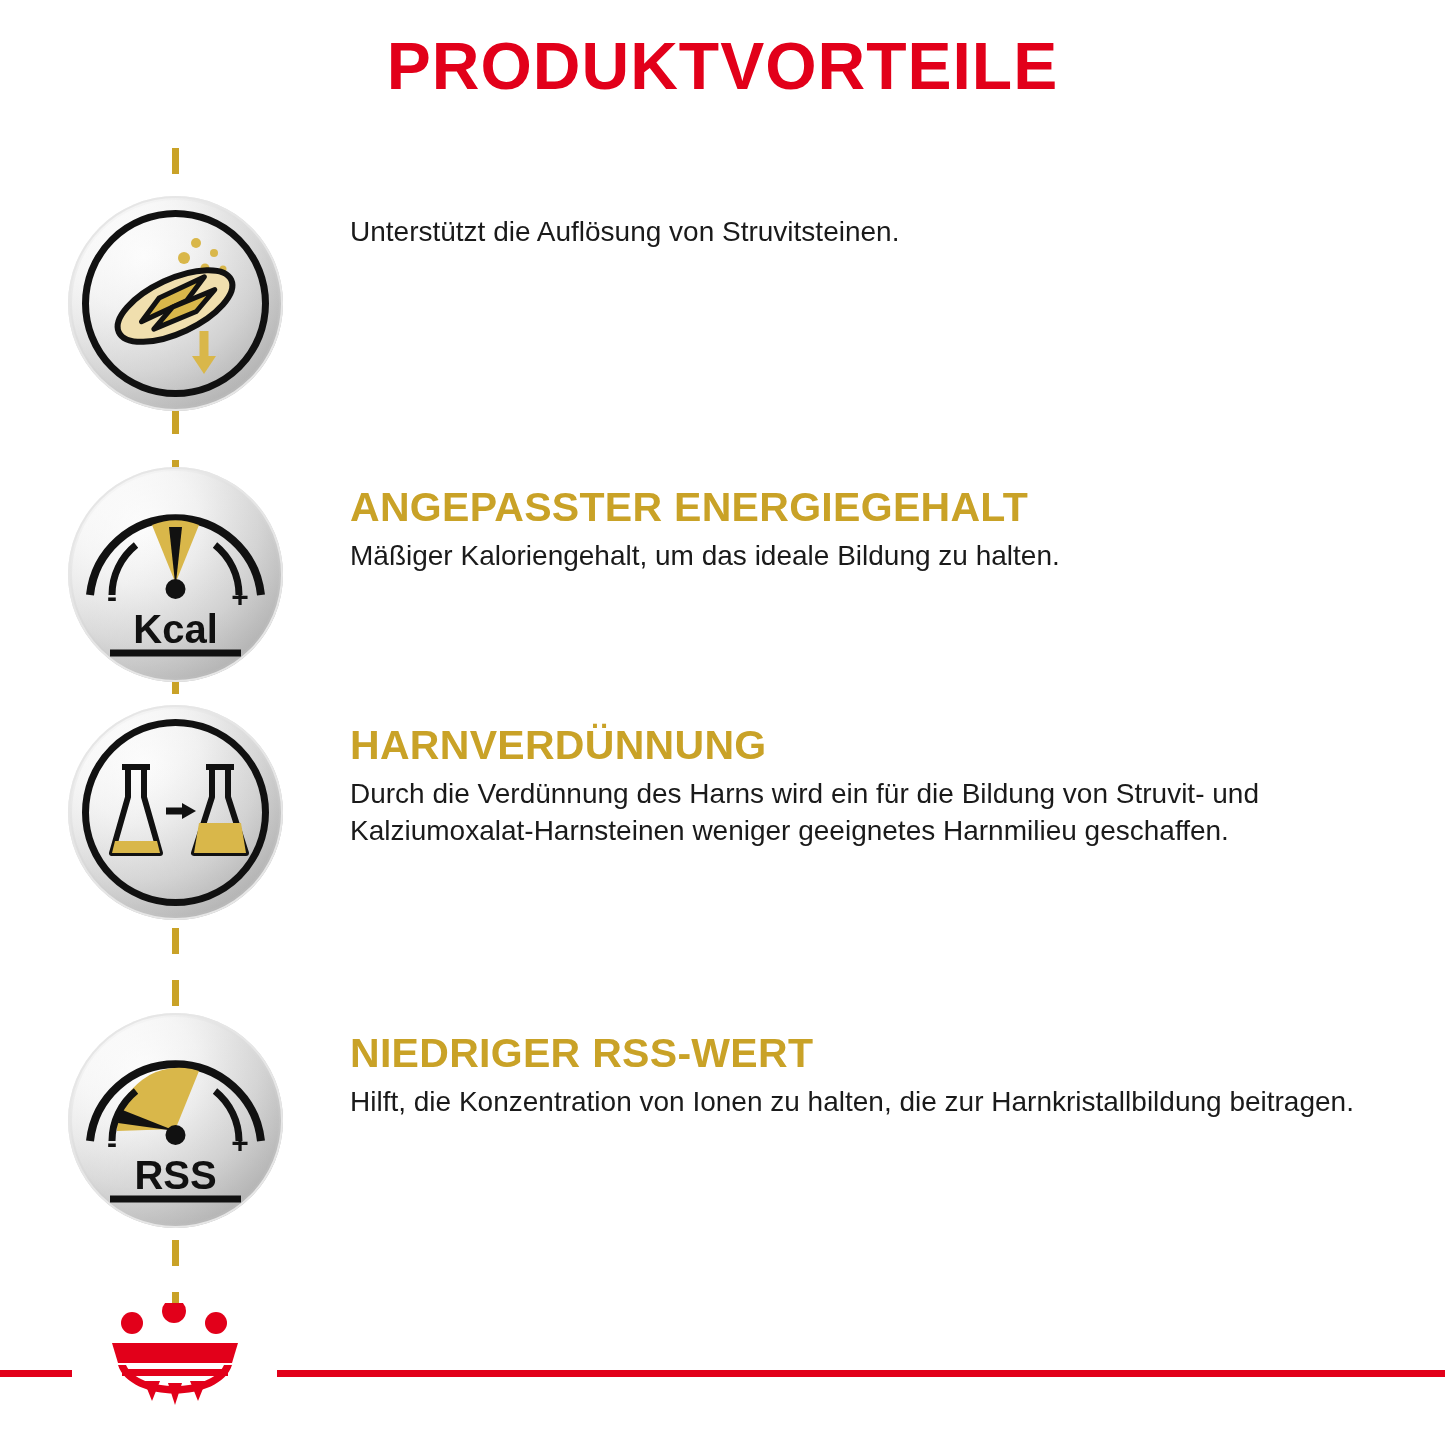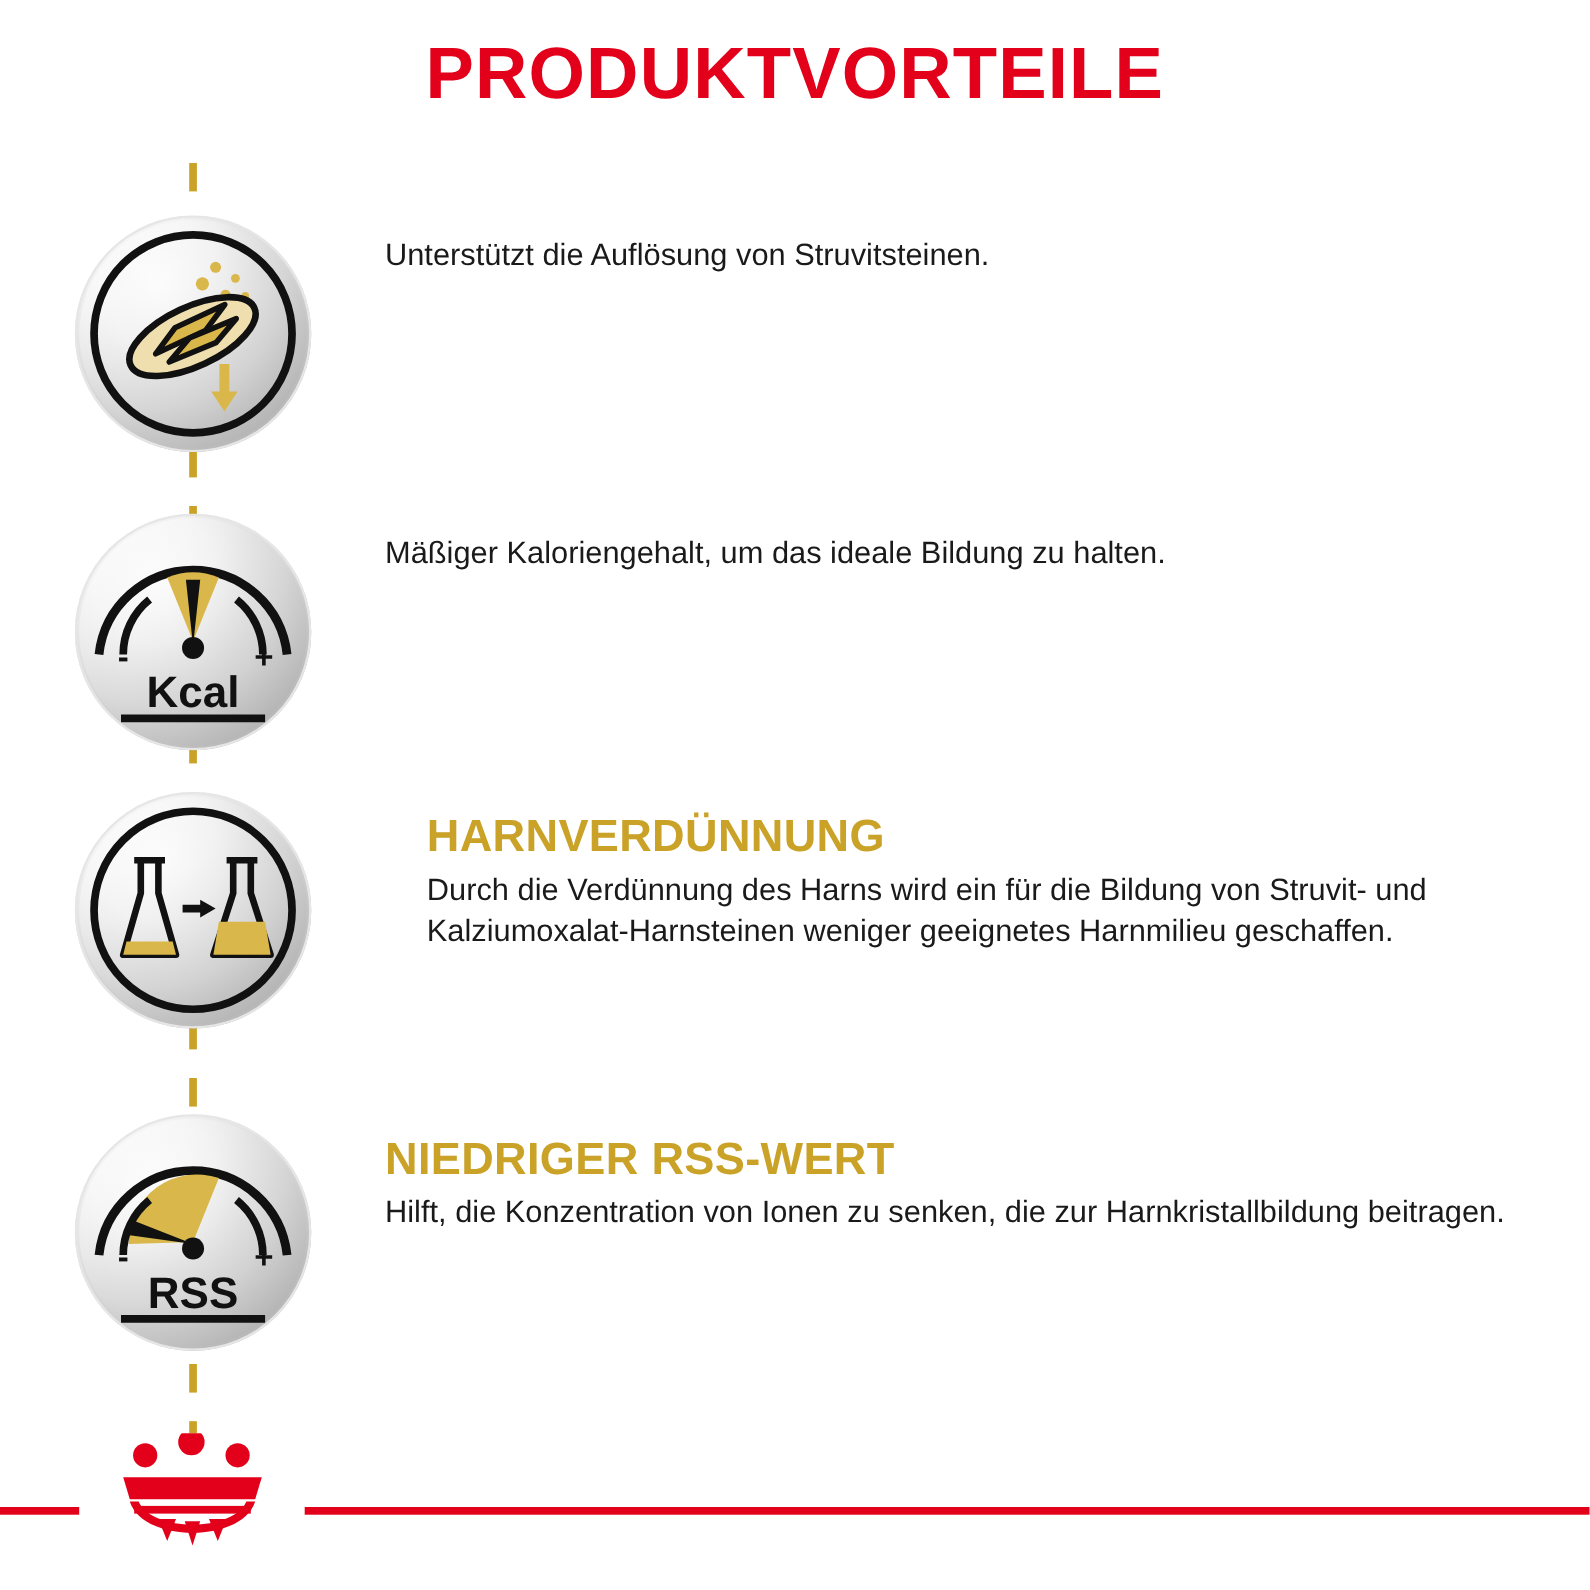--- a/index.html
+++ b/index.html
@@ -177,25 +177,26 @@
         <path d="M171 128 A 64 64 0 0 0 147 78" fill="none" stroke="#111111" stroke-width="7"></path>
         <path d="M107.5 120 L101 60 L114 60 Z" fill="#111111"></path>
         <circle cx="107.5" cy="122" r="10" fill="#111111"></circle>
         <text x="44" y="140" font-family="Liberation Sans, sans-serif" font-size="30" font-weight="bold" fill="#111111" text-anchor="middle">-</text>
         <text x="172" y="140" font-family="Liberation Sans, sans-serif" font-size="30" font-weight="bold" fill="#111111" text-anchor="middle">+</text>
         <text x="107.5" y="176" font-family="Liberation Sans, sans-serif" font-size="40" font-weight="bold" fill="#111111" text-anchor="middle">Kcal</text>
         <path d="M42 186 L173 186" stroke="#111111" stroke-width="7"></path>
       </svg>
     </div>
     <div class="text-col">
+      <p class="benefit-title">ANGEPASSTER ENERGIEGEHALT</p>
       <p class="benefit-desc">Mäßiger Kaloriengehalt, um das ideale Bildung zu halten.</p>
     </div>
   </div>
 
-  <div class="row" style="top:720px;gap:38px;">
+  <div class="row" style="top:705px;">
     <div class="icon-wrap">
       <div class="badge"></div>
       <svg class="badge-svg" viewBox="0 0 215 215">
         <circle cx="107.5" cy="107.5" r="90" fill="none" stroke="#111111" stroke-width="7"></circle>
         <g stroke="#111111" stroke-width="6" fill="none" stroke-linejoin="round">
           <path d="M60 62 L60 92 L44 148 L92 148 L76 92 L76 62"></path>
           <path d="M54 62 L82 62"></path>
         </g>
         <path d="M47 136 L89 136 L92 148 L44 148 Z" fill="#d9b74a"></path>
         <g stroke="#111111" stroke-width="6" fill="none" stroke-linejoin="round">
@@ -224,21 +225,21 @@
         <path d="M107.5 118 L52 96 L50 110 Z" fill="#111111"></path>
         <circle cx="107.5" cy="122" r="10" fill="#111111"></circle>
         <text x="44" y="140" font-family="Liberation Sans, sans-serif" font-size="30" font-weight="bold" fill="#111111" text-anchor="middle">-</text>
         <text x="172" y="140" font-family="Liberation Sans, sans-serif" font-size="30" font-weight="bold" fill="#111111" text-anchor="middle">+</text>
         <text x="107.5" y="176" font-family="Liberation Sans, sans-serif" font-size="40" font-weight="bold" fill="#111111" text-anchor="middle">RSS</text>
         <path d="M42 186 L173 186" stroke="#111111" stroke-width="7"></path>
       </svg>
     </div>
     <div class="text-col">
       <p class="benefit-title">NIEDRIGER RSS-WERT</p>
-      <p class="benefit-desc">Hilft, die Konzentration von Ionen zu senken, die zur Harnkristallbildung beitragen.</p>
+      <p class="benefit-desc">Hilft, die Konzentration von Ionen zu halten, die zur Harnkristallbildung beitragen.</p>
     </div>
   </div>
 
   <div class="footer-rule"></div>
   <div class="footer-mask"></div>
   <svg class="footer-logo" viewBox="0 0 165 112">
     <g fill="#e2001a">
       <circle cx="40" cy="20" r="11"></circle>
       <circle cx="82" cy="8" r="12"></circle>
       <circle cx="124" cy="20" r="11"></circle>

